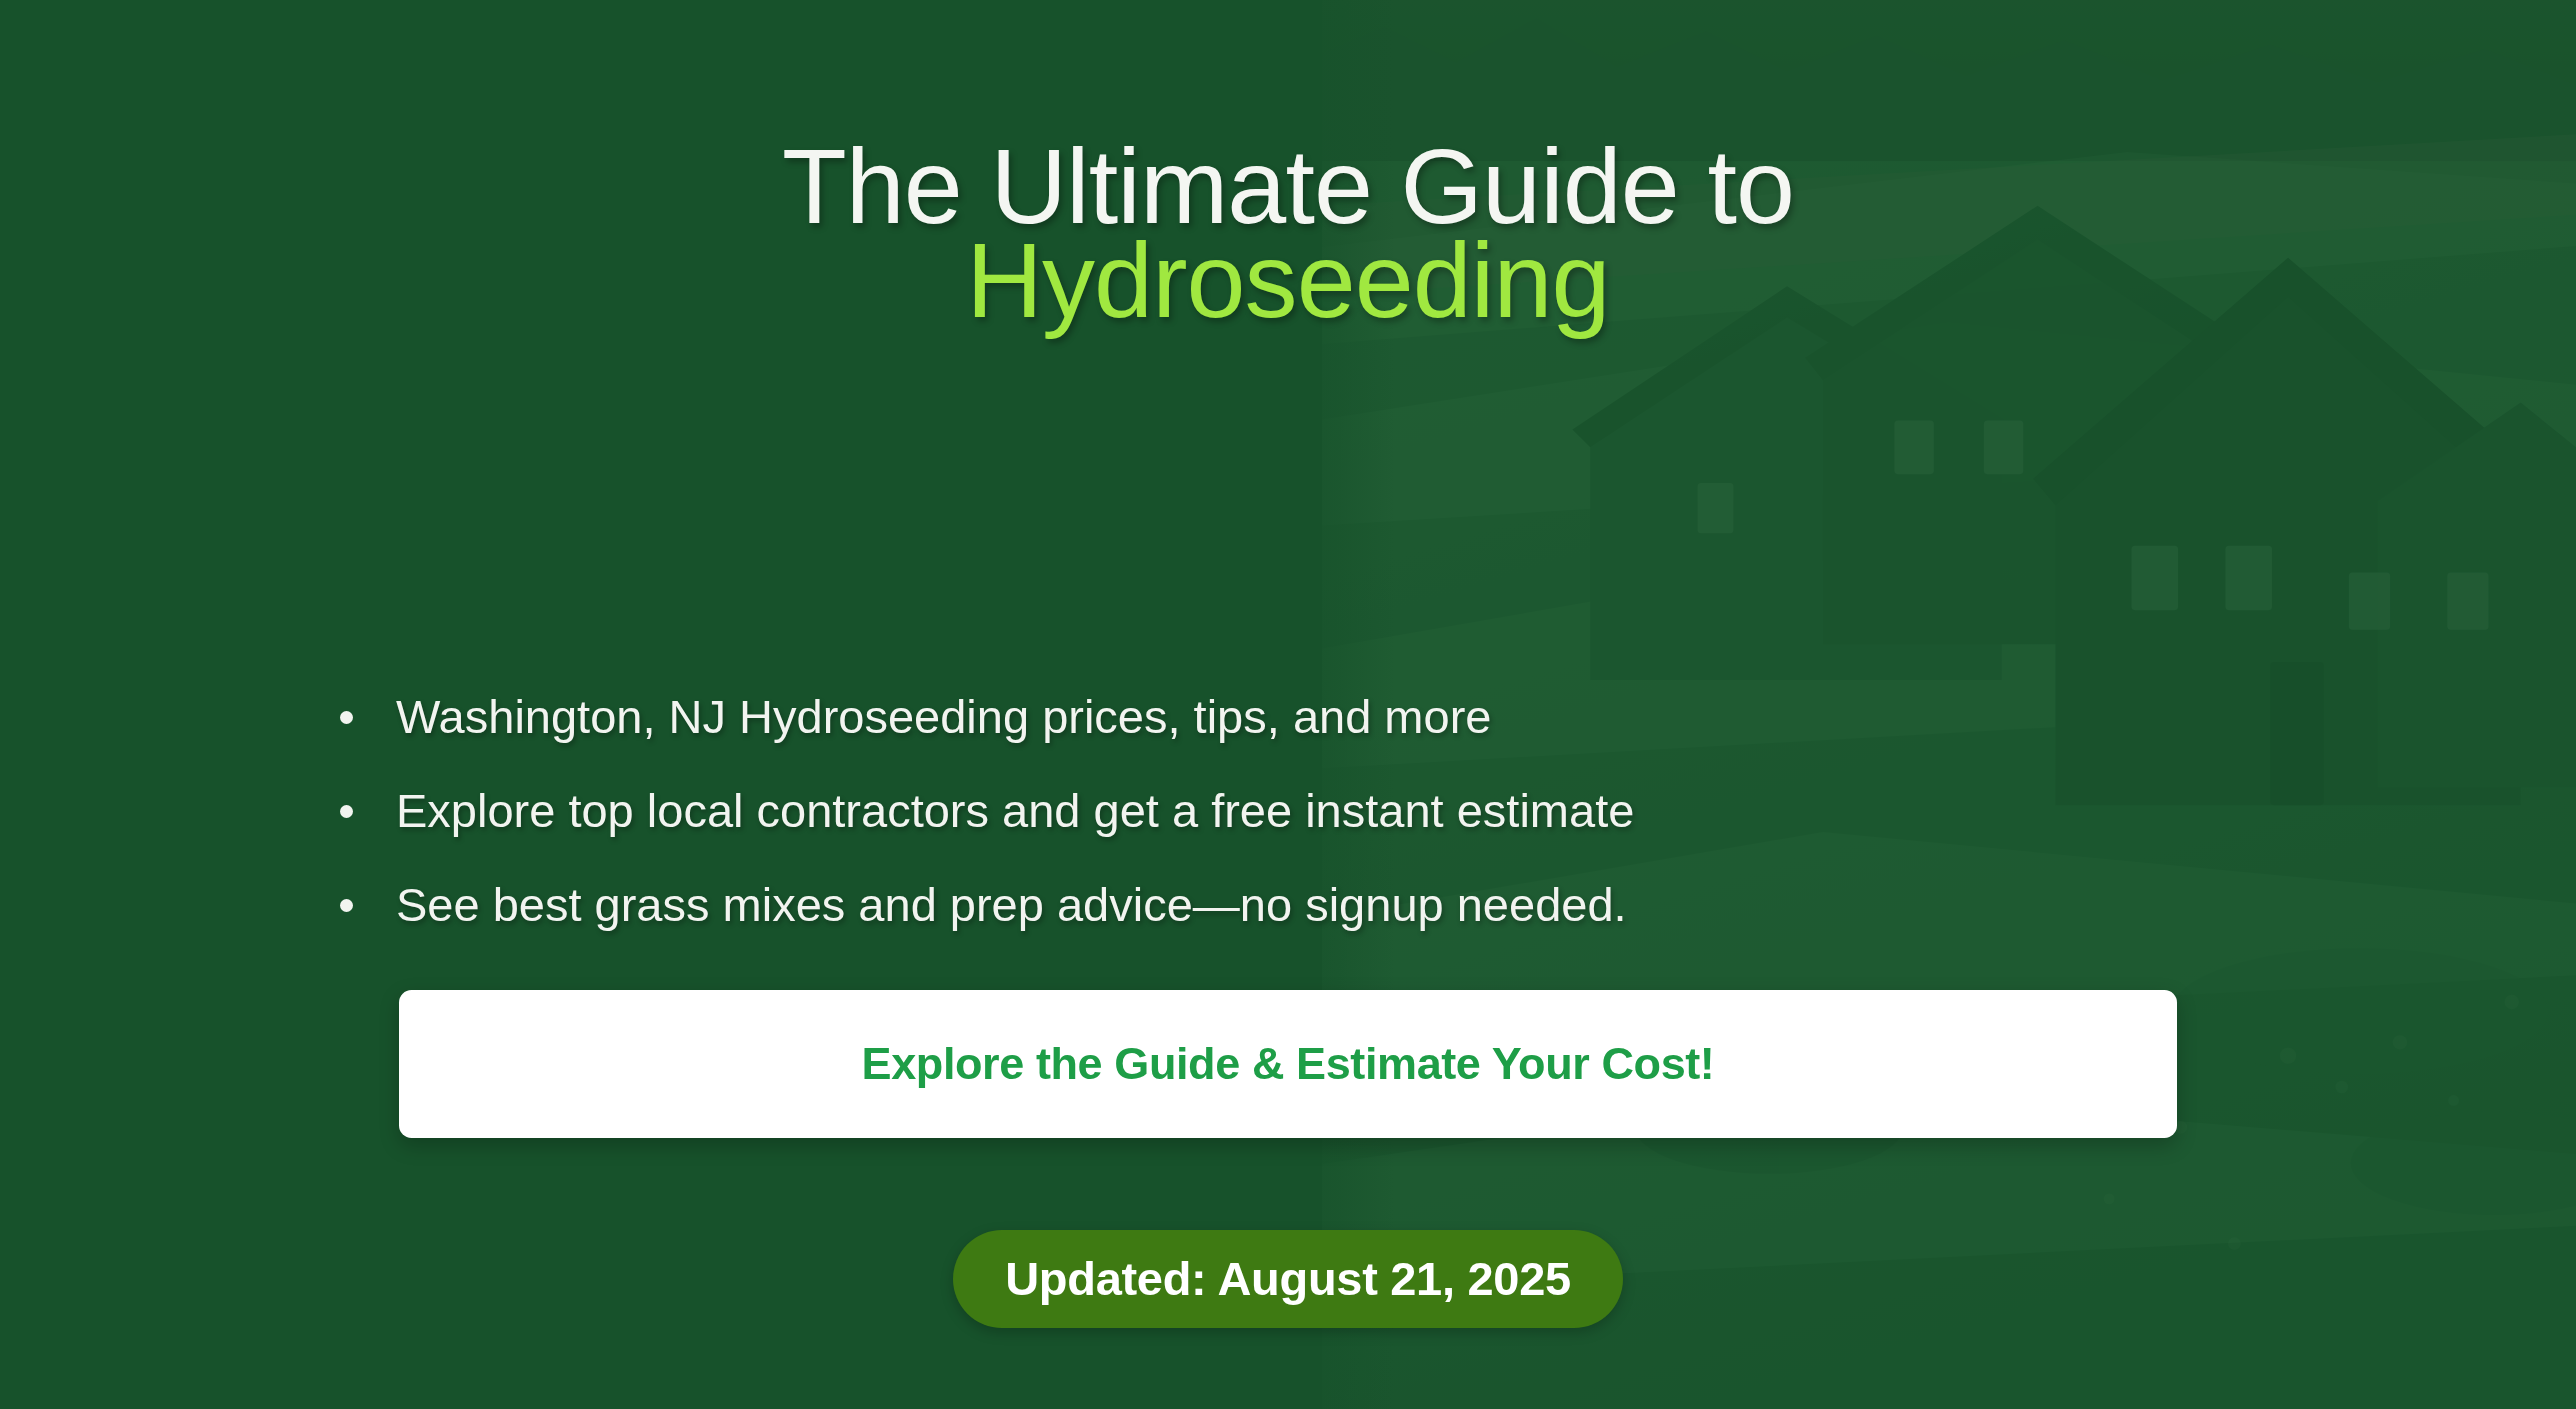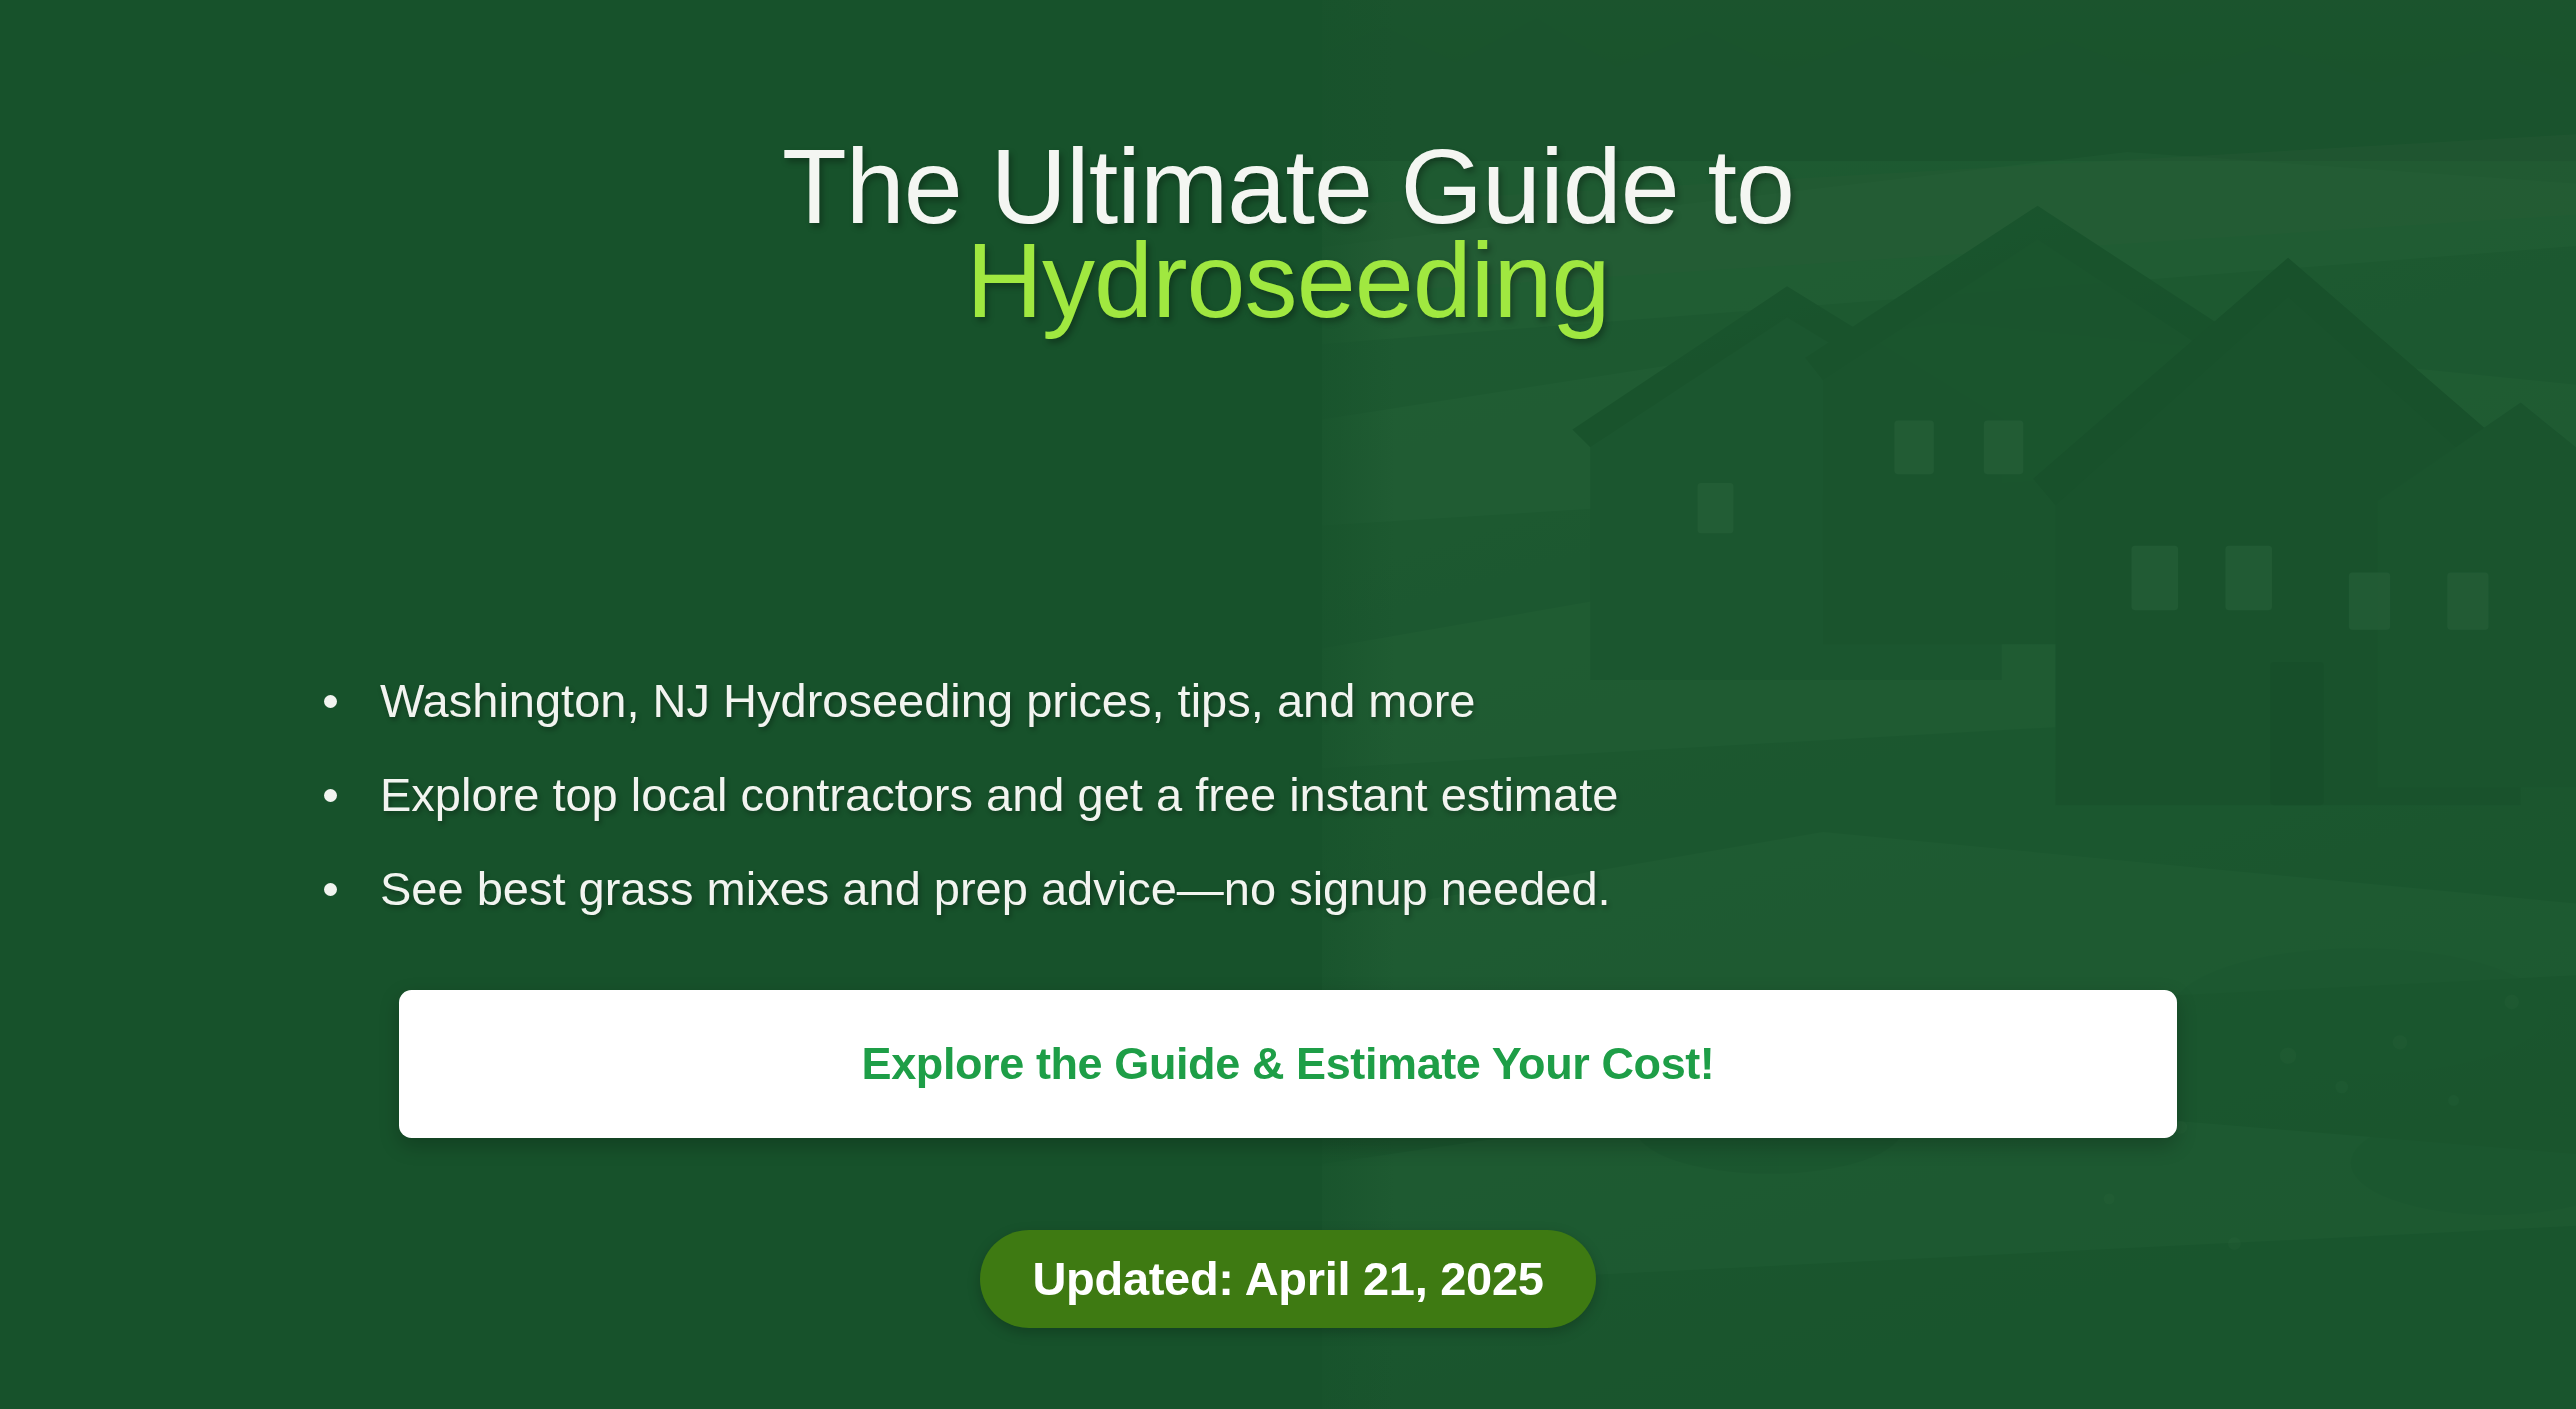--- a/index.html
+++ b/index.html
@@ -74,21 +74,21 @@
   .headline .accent {
     color: #A0E840;
   }
 
   .bullets {
     position: absolute;
     top: 673px;
     left: 315px;
     width: 1968px;
     list-style: none;
-    margin: 0;
+    margin: 16px;
     padding: 0;
   }
   .bullets li {
     position: relative;
     height: 94px;
     padding-left: 65px;
     font-size: 47px;
     line-height: 55px;
     color: #F2F4F0;
     text-shadow: 1.8px 2.7px 5.4px rgba(0,0,0,0.30);
@@ -252,18 +252,18 @@
       <li>Washington, NJ Hydroseeding prices, tips, and more</li>
       <li>Explore top local contractors and get a free instant estimate</li>
       <li>See best grass mixes and prep advice—no signup needed.</li>
     </ul>
 
     <div class="cta-wrap">
       <button class="cta-button">Explore the Guide &amp; Estimate Your Cost!</button>
     </div>
 
     <div class="badge-wrap">
-      <span class="updated-badge">Updated: April 21, 2025</span>
+      <span class="updated-badge">Updated: August 21, 2025</span>
     </div>
 
   </div>
 </div>
 
 
 </body></html>

